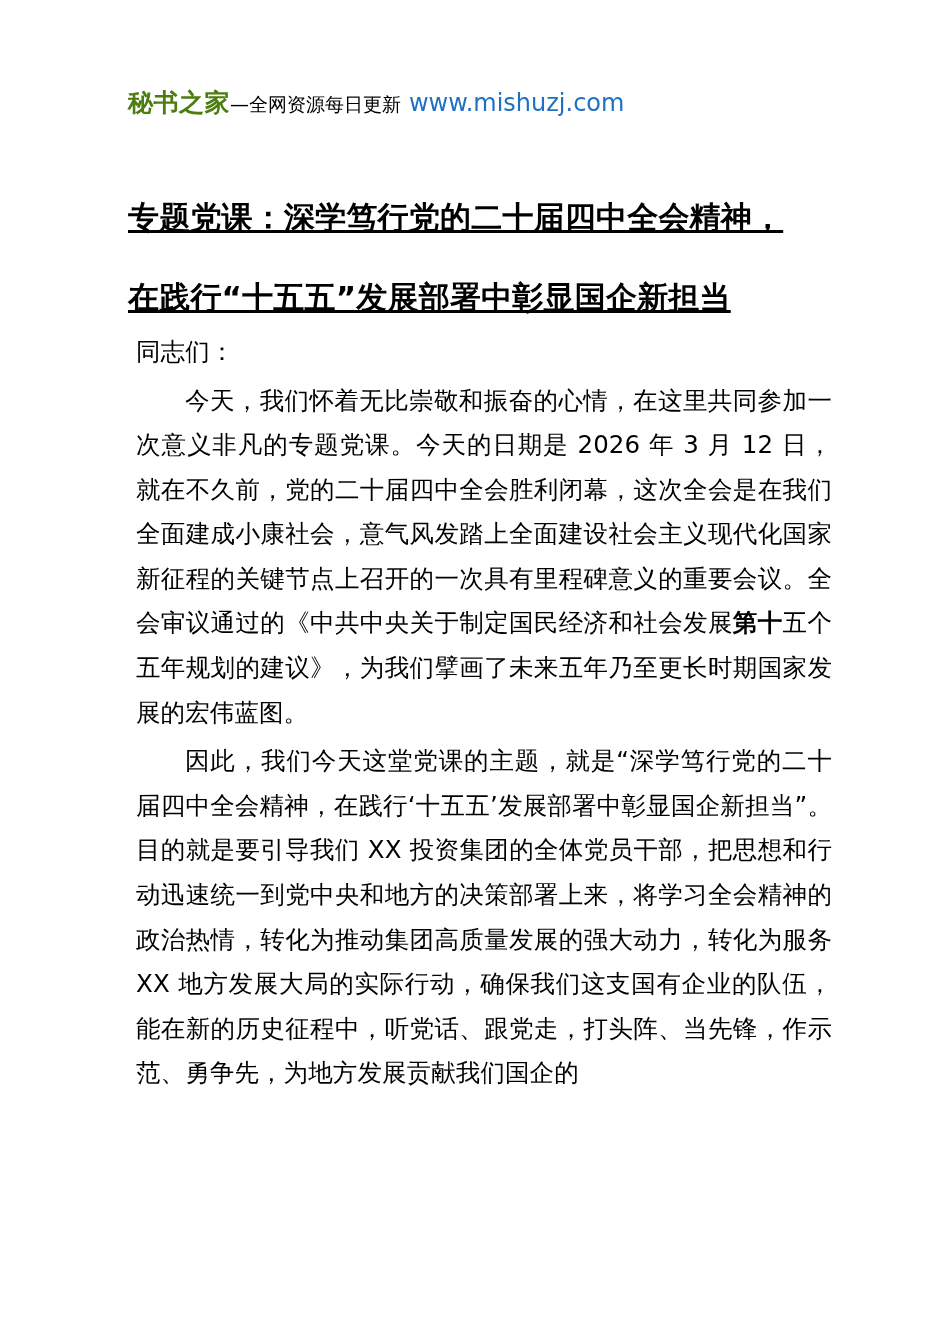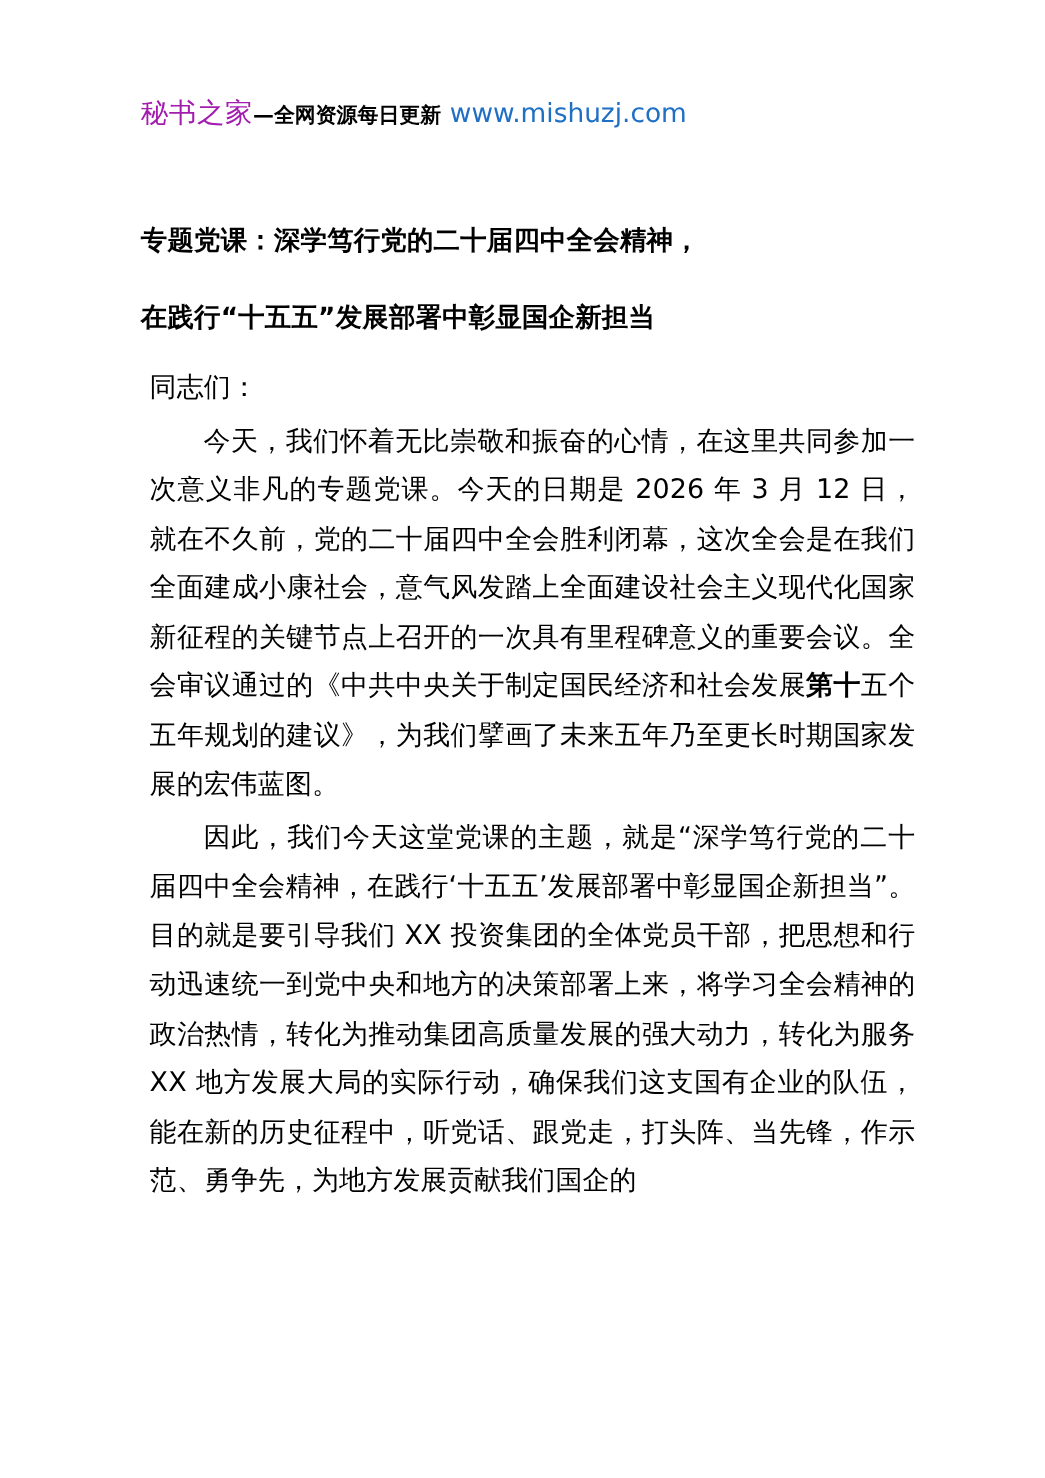--- a/index.html
+++ b/index.html
@@ -26,45 +26,46 @@
   .site-header {
     position: absolute;
     left: 128px;
     top: 88px;
     font-size: 25px;
     line-height: 1.2;
     white-space: nowrap;
     font-family: "DejaVu Sans", sans-serif;
   }
   .site-header .brand {
-    color: #a21caf;
-    font-weight: normal;
+    color: #4d7c0f;
+    font-weight: bold;
     letter-spacing: 0.5px;
   }
   .site-header .tagline {
     color: #000000;
-    font-weight: bold;
+    font-weight: normal;
     font-size: 19px;
   }
   .site-header .url {
     color: #1f6fc4;
     font-weight: normal;
     font-size: 24px;
   }
   
   .doc-title {
     position: absolute;
     left: 128px;
-    top: 185px;
+    top: 174px;
     width: 700px;
-    font-size: 24px;
+    font-size: 31px;
     font-weight: bold;
     line-height: 1.42;
     letter-spacing: 0.2px;
     font-family: "DejaVu Sans", sans-serif;
+    text-decoration: underline;
   }
   .doc-title .line2 {
     display: block;
     margin-top: 36px;
   }
   
   .doc-body {
     position: absolute;
     left: 120px;
     top: 330px;

